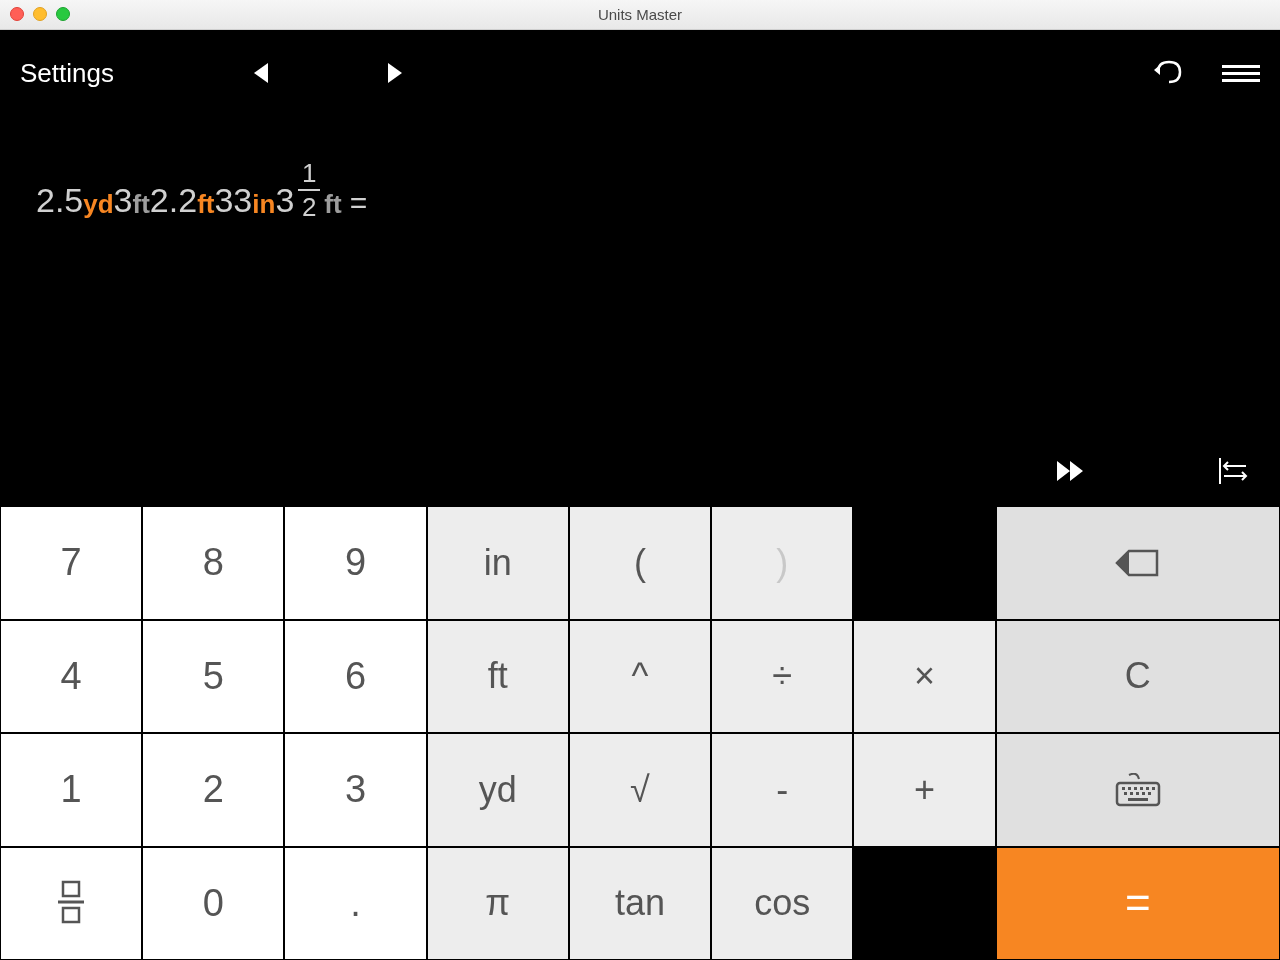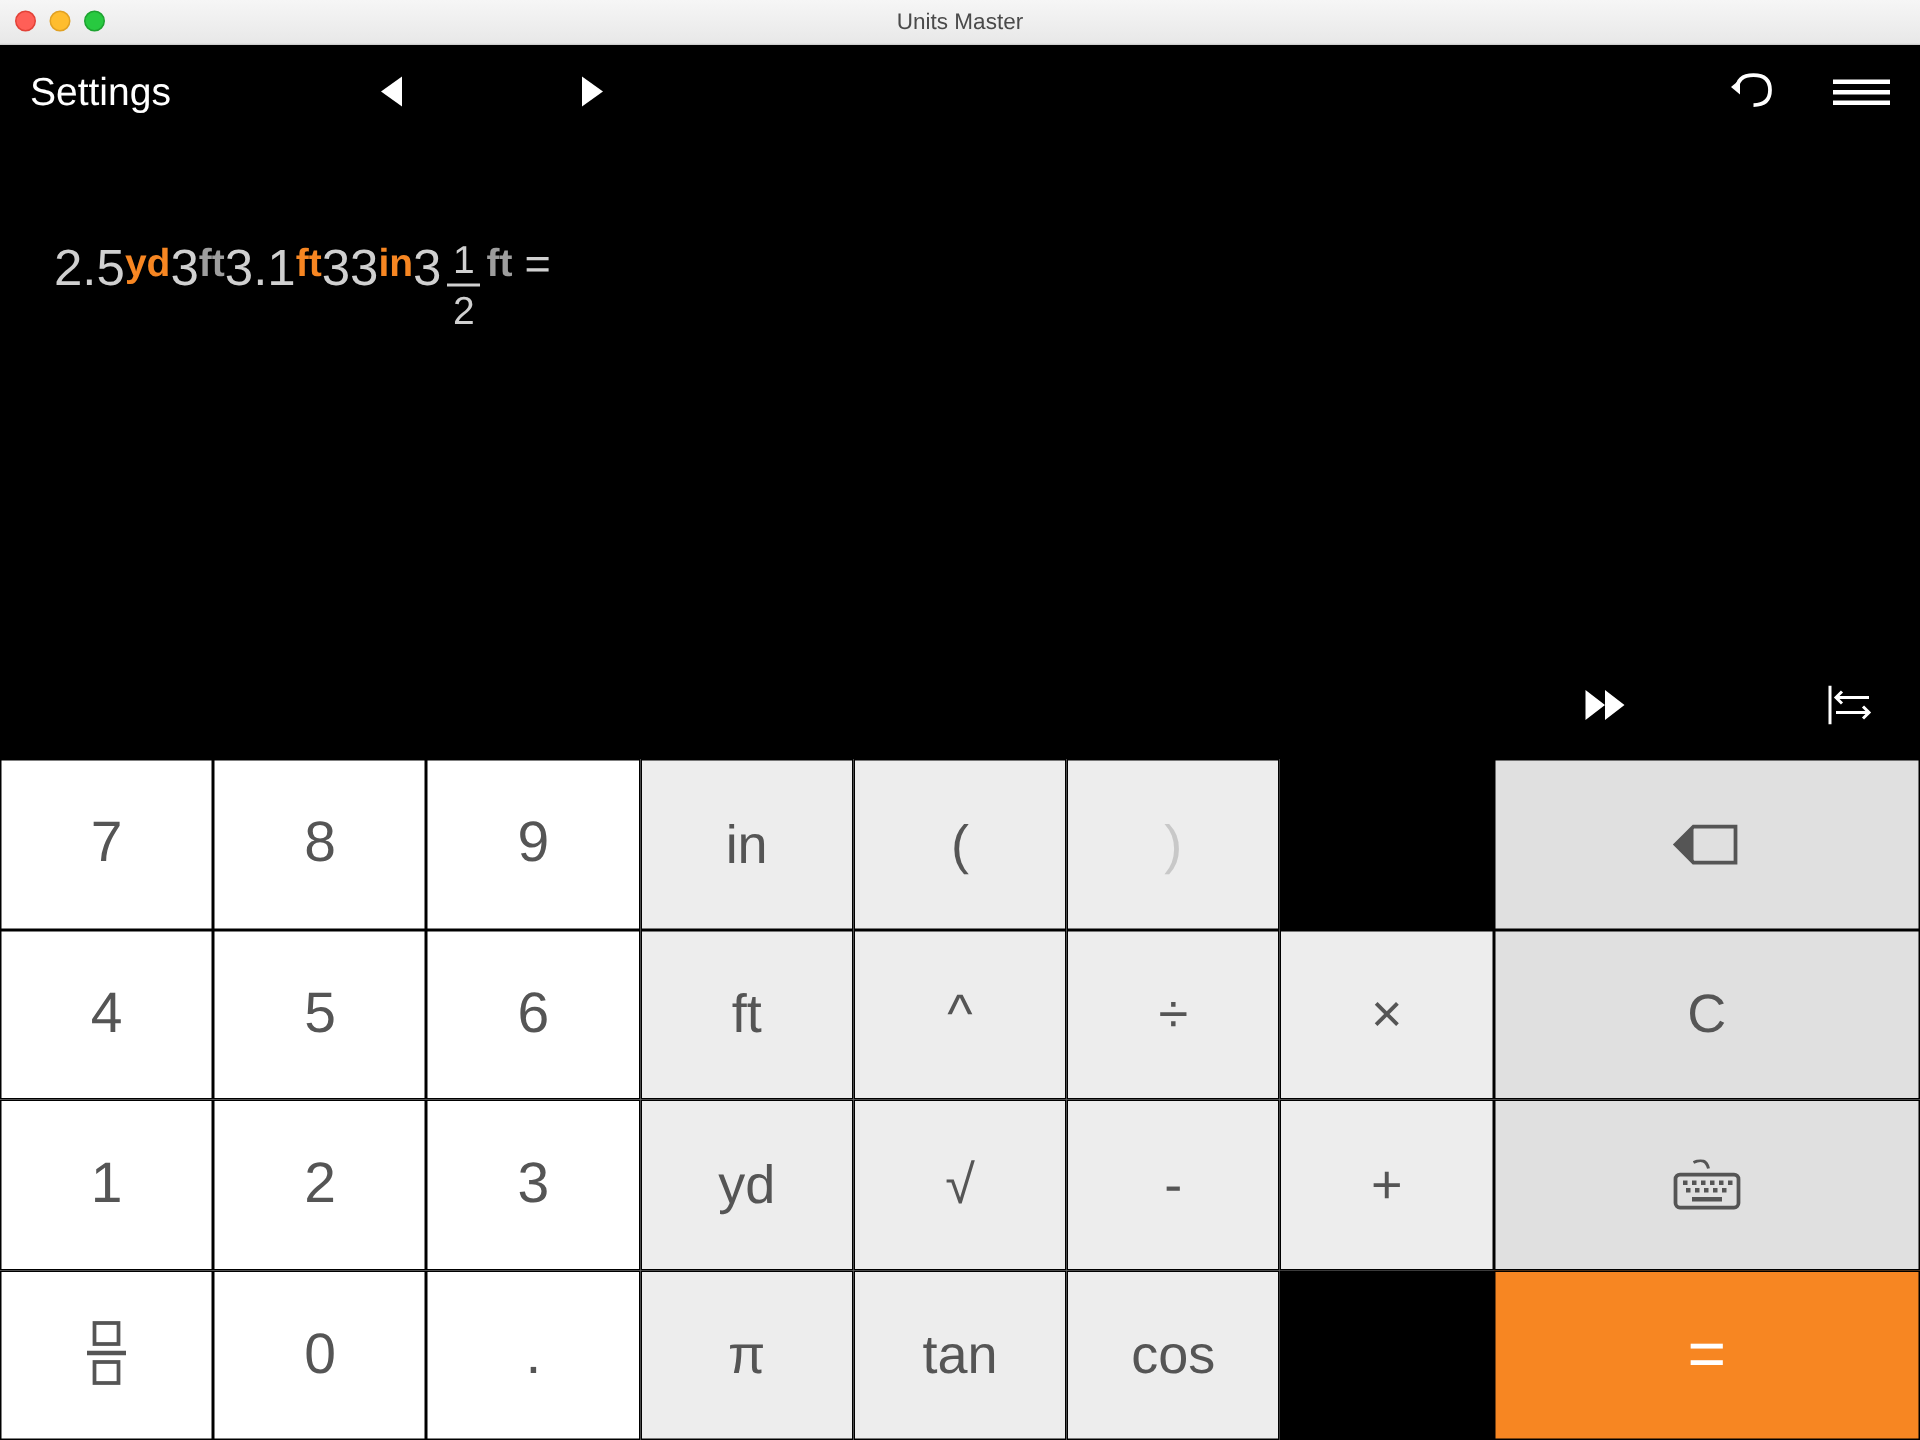--- a/index.html
+++ b/index.html
@@ -8,32 +8,32 @@
 
 
 .titlebar { height:30px; background:linear-gradient(#f6f6f6,#e8e8e8); border-bottom:1px solid #cfcfcf; position:relative; display:flex; align-items:center; justify-content:center; font-size:15px; color:#4a4a4a; }
 .traffic { position:absolute; left:10px; top:7px; display:flex; gap:9px; }
 .dot { width:14px; height:14px; border-radius:50%; }
 .dot.red{background:#ff5f57;border:1px solid #e24238;}
 .dot.yellow{background:#ffbd2e;border:1px solid #e1a123;}
 .dot.green{background:#28c940;border:1px solid #1da330;}
 
 
-.display { background:#000; color:#fff; flex:0 0 476px; position:relative; padding:4px 20px; }
+.display { background:#000; color:#fff; flex:0 0 476px; position:relative; padding:16px 20px; }
 .topbar { height:54px; display:flex; align-items:center; }
 .settings { font-size:26px; color:#fff; font-weight:400; }
 .nav-arrows { margin-left:140px; display:flex; gap:120px; align-items:center; }
 .nav-arrows .arrow { width:0;height:0; }
 .arrow.left { border-top:10px solid transparent; border-bottom:10px solid transparent; border-right:14px solid #fff; }
 .arrow.right { border-top:10px solid transparent; border-bottom:10px solid transparent; border-left:14px solid #fff; }
 .top-icons { margin-left:auto; display:flex; gap:40px; align-items:center; }
 .hambg { display:flex; flex-direction:column; gap:4px; }
 .hambg span{ width:38px; height:3px; background:#fff; display:block; }
 
-.expression { position:absolute; top:130px; left:36px; display:flex; align-items:flex-start; color:#cfcfcf; font-size:34px; font-weight:400; }
+.expression { position:absolute; top:130px; left:36px; display:flex; align-items:flex-end; color:#cfcfcf; font-size:34px; font-weight:400; }
 .expression .num{ color:#d0d0d0; }
 .expression .unit{ color:#f78622; font-size:26px; font-weight:600; }
 .expression .unit.gray{ color:#9d9d9d; }
 .frac { display:inline-flex; flex-direction:column; align-items:center; margin:0 4px; line-height:1; }
 .frac .n,.frac .d{ font-size:26px; color:#d0d0d0; }
 .frac .bar{ width:22px; height:2px; background:#d0d0d0; margin:3px 0; }
 .eq{ margin-left:8px; color:#d0d0d0; font-size:30px; }
 
 .result { position:absolute; right:30px; top:240px; font-size:52px; font-weight:500; color:#fff; }
 .result .unit{ color:#f78622; font-size:46px; font-weight:500; }
@@ -83,21 +83,21 @@
             <span></span>
           </div>
       </div>
     </div>
 
     <div class="expression">
       <span class="num">2.5</span>
       <span class="unit">yd</span>
       <span class="num">3</span>
       <span class="unit gray">ft</span>
-      <span class="num">3.1</span>
+      <span class="num">2.2</span>
       <span class="unit">ft</span>
       <span class="num">33</span>
       <span class="unit">in</span>
       <span class="num">3</span>
       <span class="frac">
         <span class="n">1</span>
         <span class="bar"></span>
         <span class="d">2</span>
       </span>
       <span class="unit gray">ft</span>

